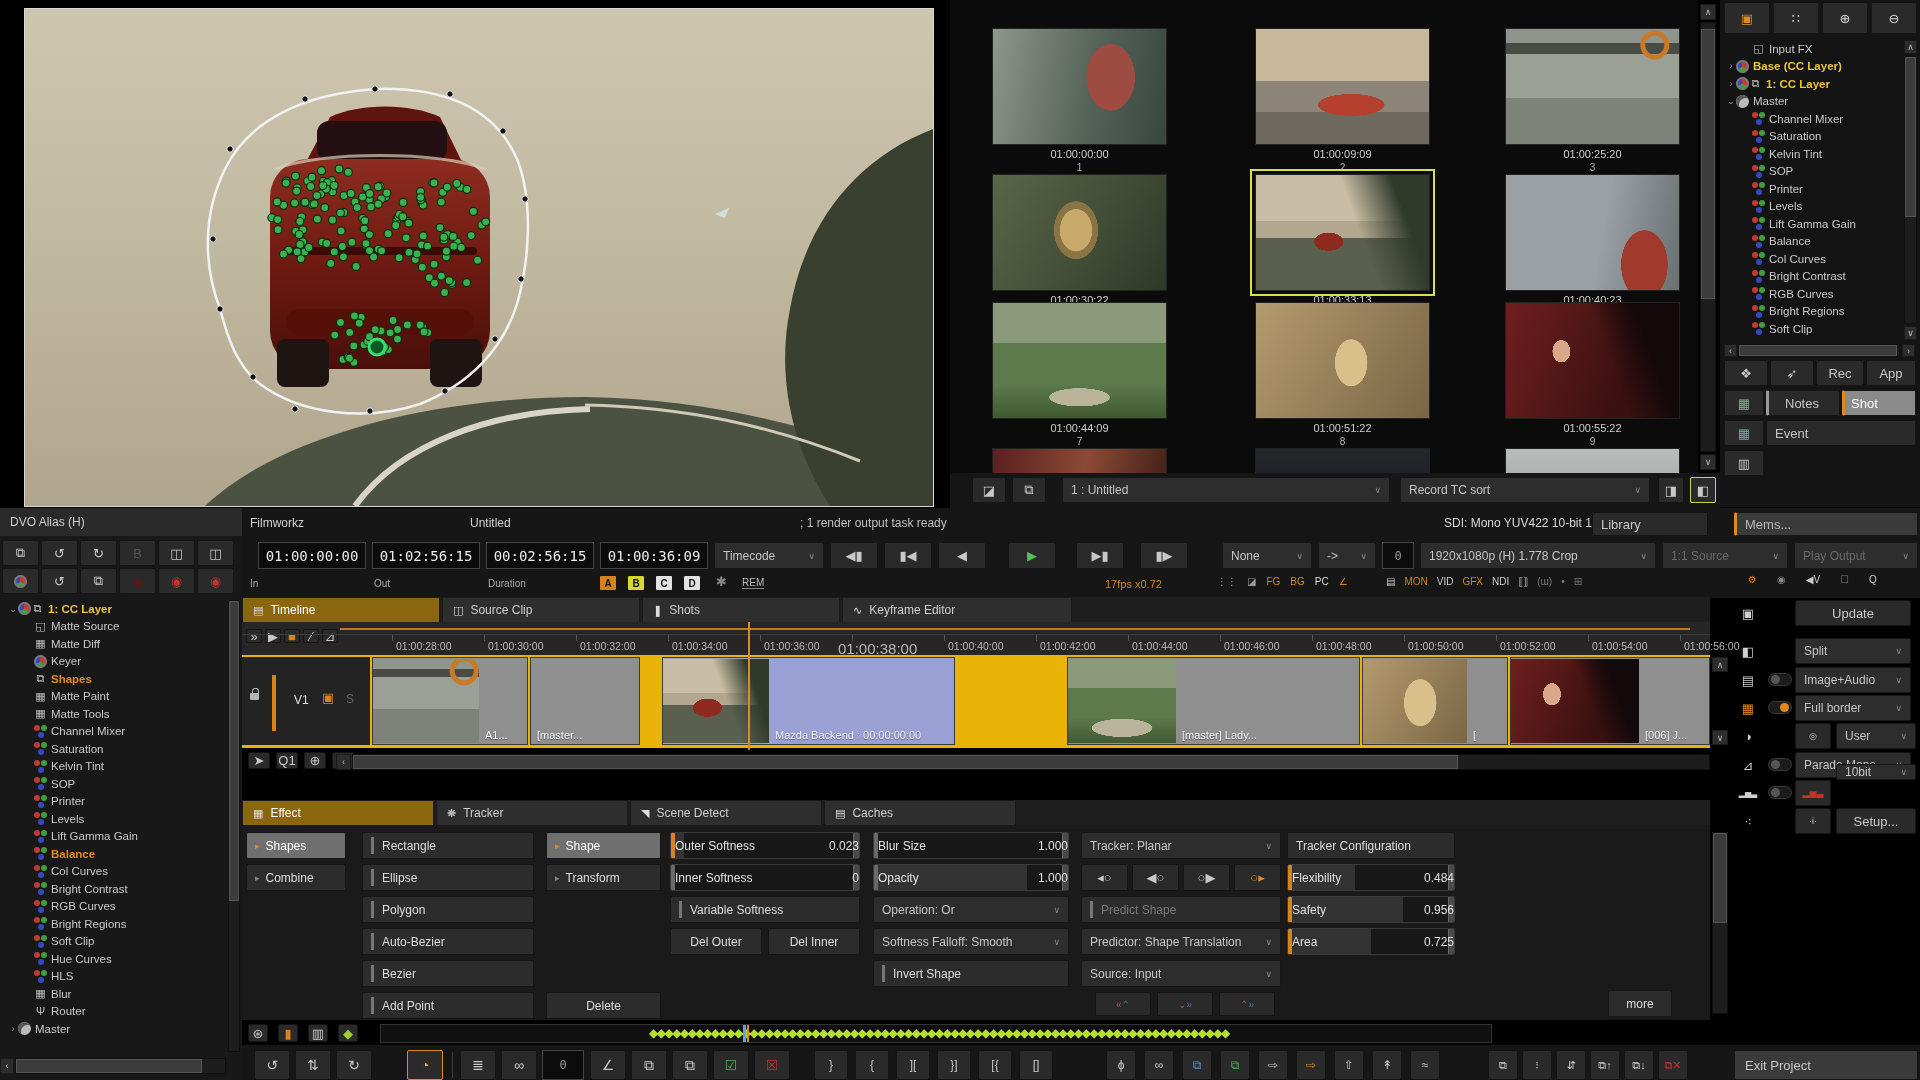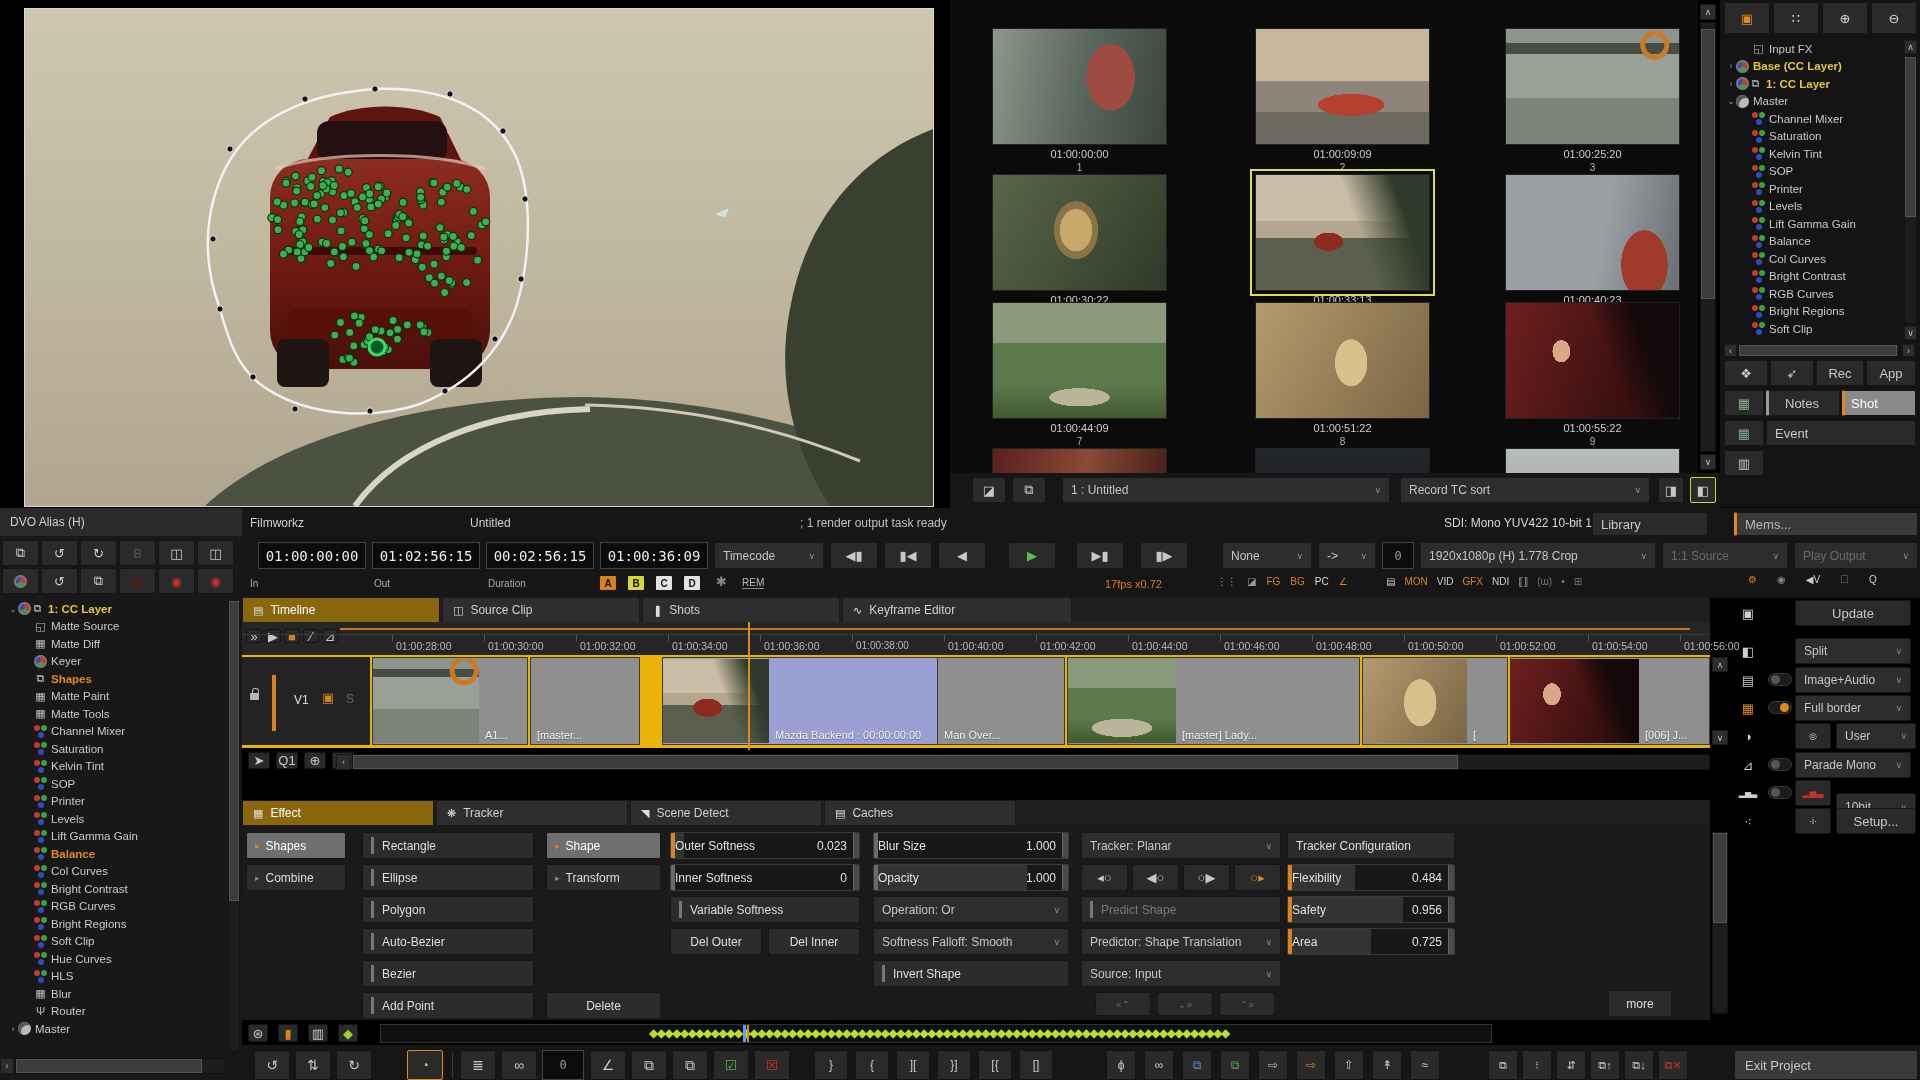--- a/index.html
+++ b/index.html
@@ -74,21 +74,21 @@
         font-size:12px;display:flex;align-items:center;padding:0 8px;box-sizing:border-box;}
   .ebtn .bar{width:3px;height:17px;background:#777;margin-right:8px;flex:0 0 3px;}
   .ebtn.sel{background:#6f6f6f;color:#fff;}
   .ebtn .arr{color:#888;font-size:9px;margin-right:6px;}
   .ebtn.sel .arr{color:#e08a1e;}
   .param{position:absolute;height:27px;background:#181818;border:1px solid #3a3a3a;border-radius:2px;color:#e2e2e2;
         font-size:12px;display:flex;align-items:center;box-sizing:border-box;overflow:hidden;}
   .param .pbar{width:4px;height:100%;background:#6a6a6a;flex:0 0 4px;}
   .param.acc .pbar{background:#d9821f;}
   .param .plbl{padding-left:0;z-index:1;}
-  .param .pval{margin-left:auto;padding-right:12px;z-index:1;}
+  .param .pval{margin-left:auto;z-index:1;}
   .param .fill{position:absolute;left:4px;top:0;bottom:0;background:#333;}
   .param .hndl{position:absolute;right:0;top:0;bottom:0;width:5px;background:#4a4a4a;border-left:1px solid #666;}
   
   .tbtn{position:absolute;top:1050px;width:36px;height:30px;background:#2a2a2a;border:1px solid #141414;border-radius:2px;
         color:#c8c8c8;font-size:14px;display:flex;align-items:center;justify-content:center;box-sizing:border-box;}
   
   .toggle{width:24px;height:13px;border-radius:7px;background:#1c1c1c;border:1px solid #3a3a3a;position:relative;box-sizing:border-box;}
   .toggle i{position:absolute;top:1px;width:9px;height:9px;border-radius:50%;background:#555;left:2px;}
   .toggle.on i{background:#e08a1e;left:auto;right:2px;}
   .micon{position:absolute;width:24px;height:22px;display:flex;align-items:center;justify-content:center;font-size:13px;color:#cfcfcf;}
@@ -642,21 +642,21 @@
       <div style="position: absolute; left: 154px; top: 5px; font-size: 10.5px; color: rgb(184, 184, 184);">01:00:28:00</div>
       <div style="position: absolute; left: 242px; top: 0px; width: 1px; height: 6px; background: rgb(85, 85, 85);"></div>
       <div style="position: absolute; left: 246px; top: 5px; font-size: 10.5px; color: rgb(184, 184, 184);">01:00:30:00</div>
       <div style="position: absolute; left: 334px; top: 0px; width: 1px; height: 6px; background: rgb(85, 85, 85);"></div>
       <div style="position: absolute; left: 338px; top: 5px; font-size: 10.5px; color: rgb(184, 184, 184);">01:00:32:00</div>
       <div style="position: absolute; left: 426px; top: 0px; width: 1px; height: 6px; background: rgb(85, 85, 85);"></div>
       <div style="position: absolute; left: 430px; top: 5px; font-size: 10.5px; color: rgb(184, 184, 184);">01:00:34:00</div>
       <div style="position: absolute; left: 518px; top: 0px; width: 1px; height: 6px; background: rgb(85, 85, 85);"></div>
       <div style="position: absolute; left: 522px; top: 5px; font-size: 10.5px; color: rgb(184, 184, 184);">01:00:36:00</div>
       <div style="position: absolute; left: 610px; top: 0px; width: 1px; height: 6px; background: rgb(85, 85, 85);"></div>
-      <div style="position: absolute; left: 614px; top: 5px; font-size: 10px; color: rgb(184, 184, 184); text-align: right;">01:00:38:00</div>
+      <div style="position: absolute; left: 596px; top: 5px; font-size: 15px; color: rgb(184, 184, 184); text-align: right;">01:00:38:00</div>
       <div style="position: absolute; left: 702px; top: 0px; width: 1px; height: 6px; background: rgb(85, 85, 85);"></div>
       <div style="position: absolute; left: 706px; top: 5px; font-size: 10.5px; color: rgb(184, 184, 184);">01:00:40:00</div>
       <div style="position: absolute; left: 794px; top: 0px; width: 1px; height: 6px; background: rgb(85, 85, 85);"></div>
       <div style="position: absolute; left: 798px; top: 5px; font-size: 10.5px; color: rgb(184, 184, 184);">01:00:42:00</div>
       <div style="position: absolute; left: 886px; top: 0px; width: 1px; height: 6px; background: rgb(85, 85, 85);"></div>
       <div style="position: absolute; left: 890px; top: 5px; font-size: 10.5px; color: rgb(184, 184, 184);">01:00:44:00</div>
       <div style="position: absolute; left: 978px; top: 0px; width: 1px; height: 6px; background: rgb(85, 85, 85);"></div>
       <div style="position: absolute; left: 982px; top: 5px; font-size: 10.5px; color: rgb(184, 184, 184);">01:00:46:00</div>
       <div style="position: absolute; left: 1070px; top: 0px; width: 1px; height: 6px; background: rgb(85, 85, 85);"></div>
       <div style="position: absolute; left: 1074px; top: 5px; font-size: 10.5px; color: rgb(184, 184, 184);">01:00:48:00</div>
@@ -685,23 +685,20 @@
         <div class="cthumb art-skatepark" style="width: 106px;"></div>
         <div class="clabel" style="left: 112px;">A1...</div>
       </div>
       <div class="clip" style="left: 288px; width: 110px;">
         <div class="clabel" style="left: 6px;">[master...</div>
       </div>
       <div class="clip purple" style="left: 420px; width: 293px;">
         <div class="cthumb art-roadcar" style="width: 106px;"></div>
         <div class="clabel" style="left: 112px;">Mazda Backend : 00:00:00:00</div>
       </div>
-      <div class="clip" style="left: 695px; width: 128px;">
-        <div class="clabel" style="left: 6px;">Man Over...</div>
-      </div>
       <div class="clip" style="left: 825px; width: 293px;">
         <div class="cthumb art-garden" style="width: 108px;"></div>
         <div class="clabel" style="left: 114px;">[master] Lady...</div>
       </div>
       <div class="clip" style="left: 1120px; width: 146px;">
         <div class="cthumb art-blonde" style="width: 104px;"></div>
         <div class="clabel" style="left: 110px;">[</div>
       </div>
       <div class="clip" style="left: 1268px; width: 200px;">
         <div class="cthumb art-party" style="width: 128px;"></div>
@@ -759,21 +756,21 @@
     </div>
     <div class="dd" style="position: absolute; left: 65px; top: 156px; width: 116px; height: 26px;">
       <span>Parade Mono</span>
       <span class="cv">∨</span>
     </div>
     <div class="micon" style="left: 6px; top: 186px; font-size: 8px;">▂▅▃</div>
     <div class="toggle" style="position: absolute; left: 38px; top: 190px;">
       <i></i>
     </div>
     <div class="btn" style="position: absolute; left: 65px; top: 184px; width: 36px; height: 26px; font-size: 9px; color: rgb(194, 51, 41);">▂▅▃</div>
-    <div class="dd" style="position: absolute; left: 106px; top: 197px; width: 80px; height: 28px;">
+    <div class="dd" style="position: absolute; left: 106px; top: 168px; width: 80px; height: 16px;">
       <span>10bit</span>
       <span class="cv">∨</span>
     </div>
     <div class="micon" style="left: 6px; top: 214px;">⁖</div>
     <div class="btn" style="position: absolute; left: 65px; top: 212px; width: 36px; height: 26px; font-size: 9px;">·i·</div>
     <div class="btn" style="position: absolute; left: 106px; top: 212px; width: 80px; height: 26px;">Setup...</div>
   </div>
 
 <div class="abs" style="left:242px;top:800px;width:1468px;height:25px;background:#1e1e1e;display:flex;gap:2px;" id="fxtabs">
     <div class="tab active" style="width: 192px;">

